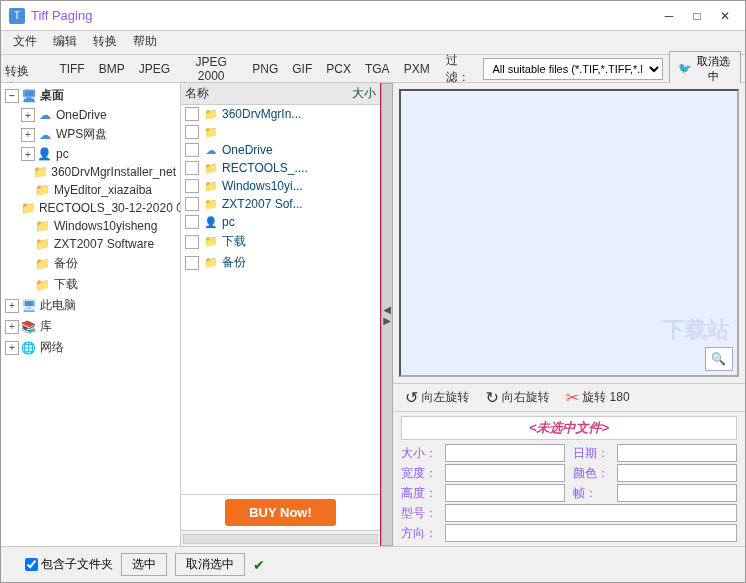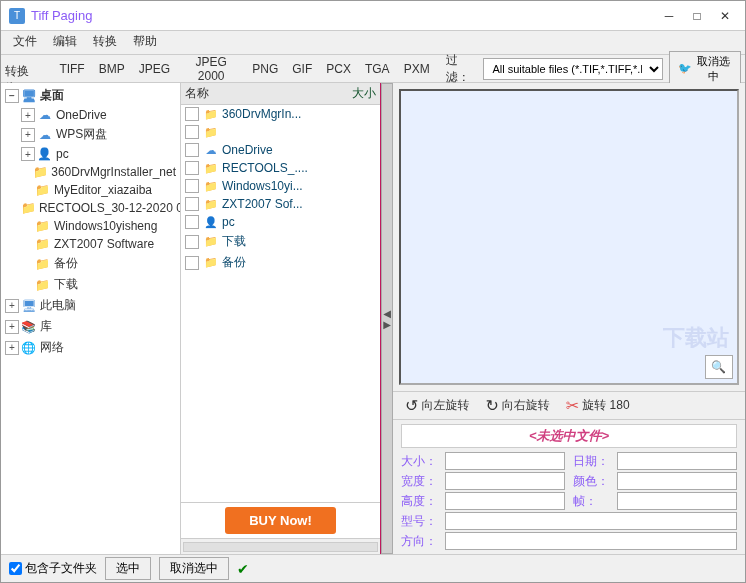--- a/index.html
+++ b/index.html
@@ -380,26 +380,26 @@
     .info-value-long {
       flex: 1;
       height: 18px;
       border: 1px solid #aaa;
       background: white;
       font-size: 11px;
       padding: 0 3px;
     }
     
     .bottom-bar {
-      height: 28px;
+      height: 36px;
       background: #f0f0f0;
       border-top: 1px solid #ccc;
       display: flex;
       align-items: center;
-      padding: 0 8px;
+      padding: 0 24px;
       gap: 8px;
     }
     .bottom-check {
       display: flex;
       align-items: center;
       gap: 3px;
       font-size: 12px;
     }
     .bottom-check input[type="checkbox"] {
       width: 13px;

